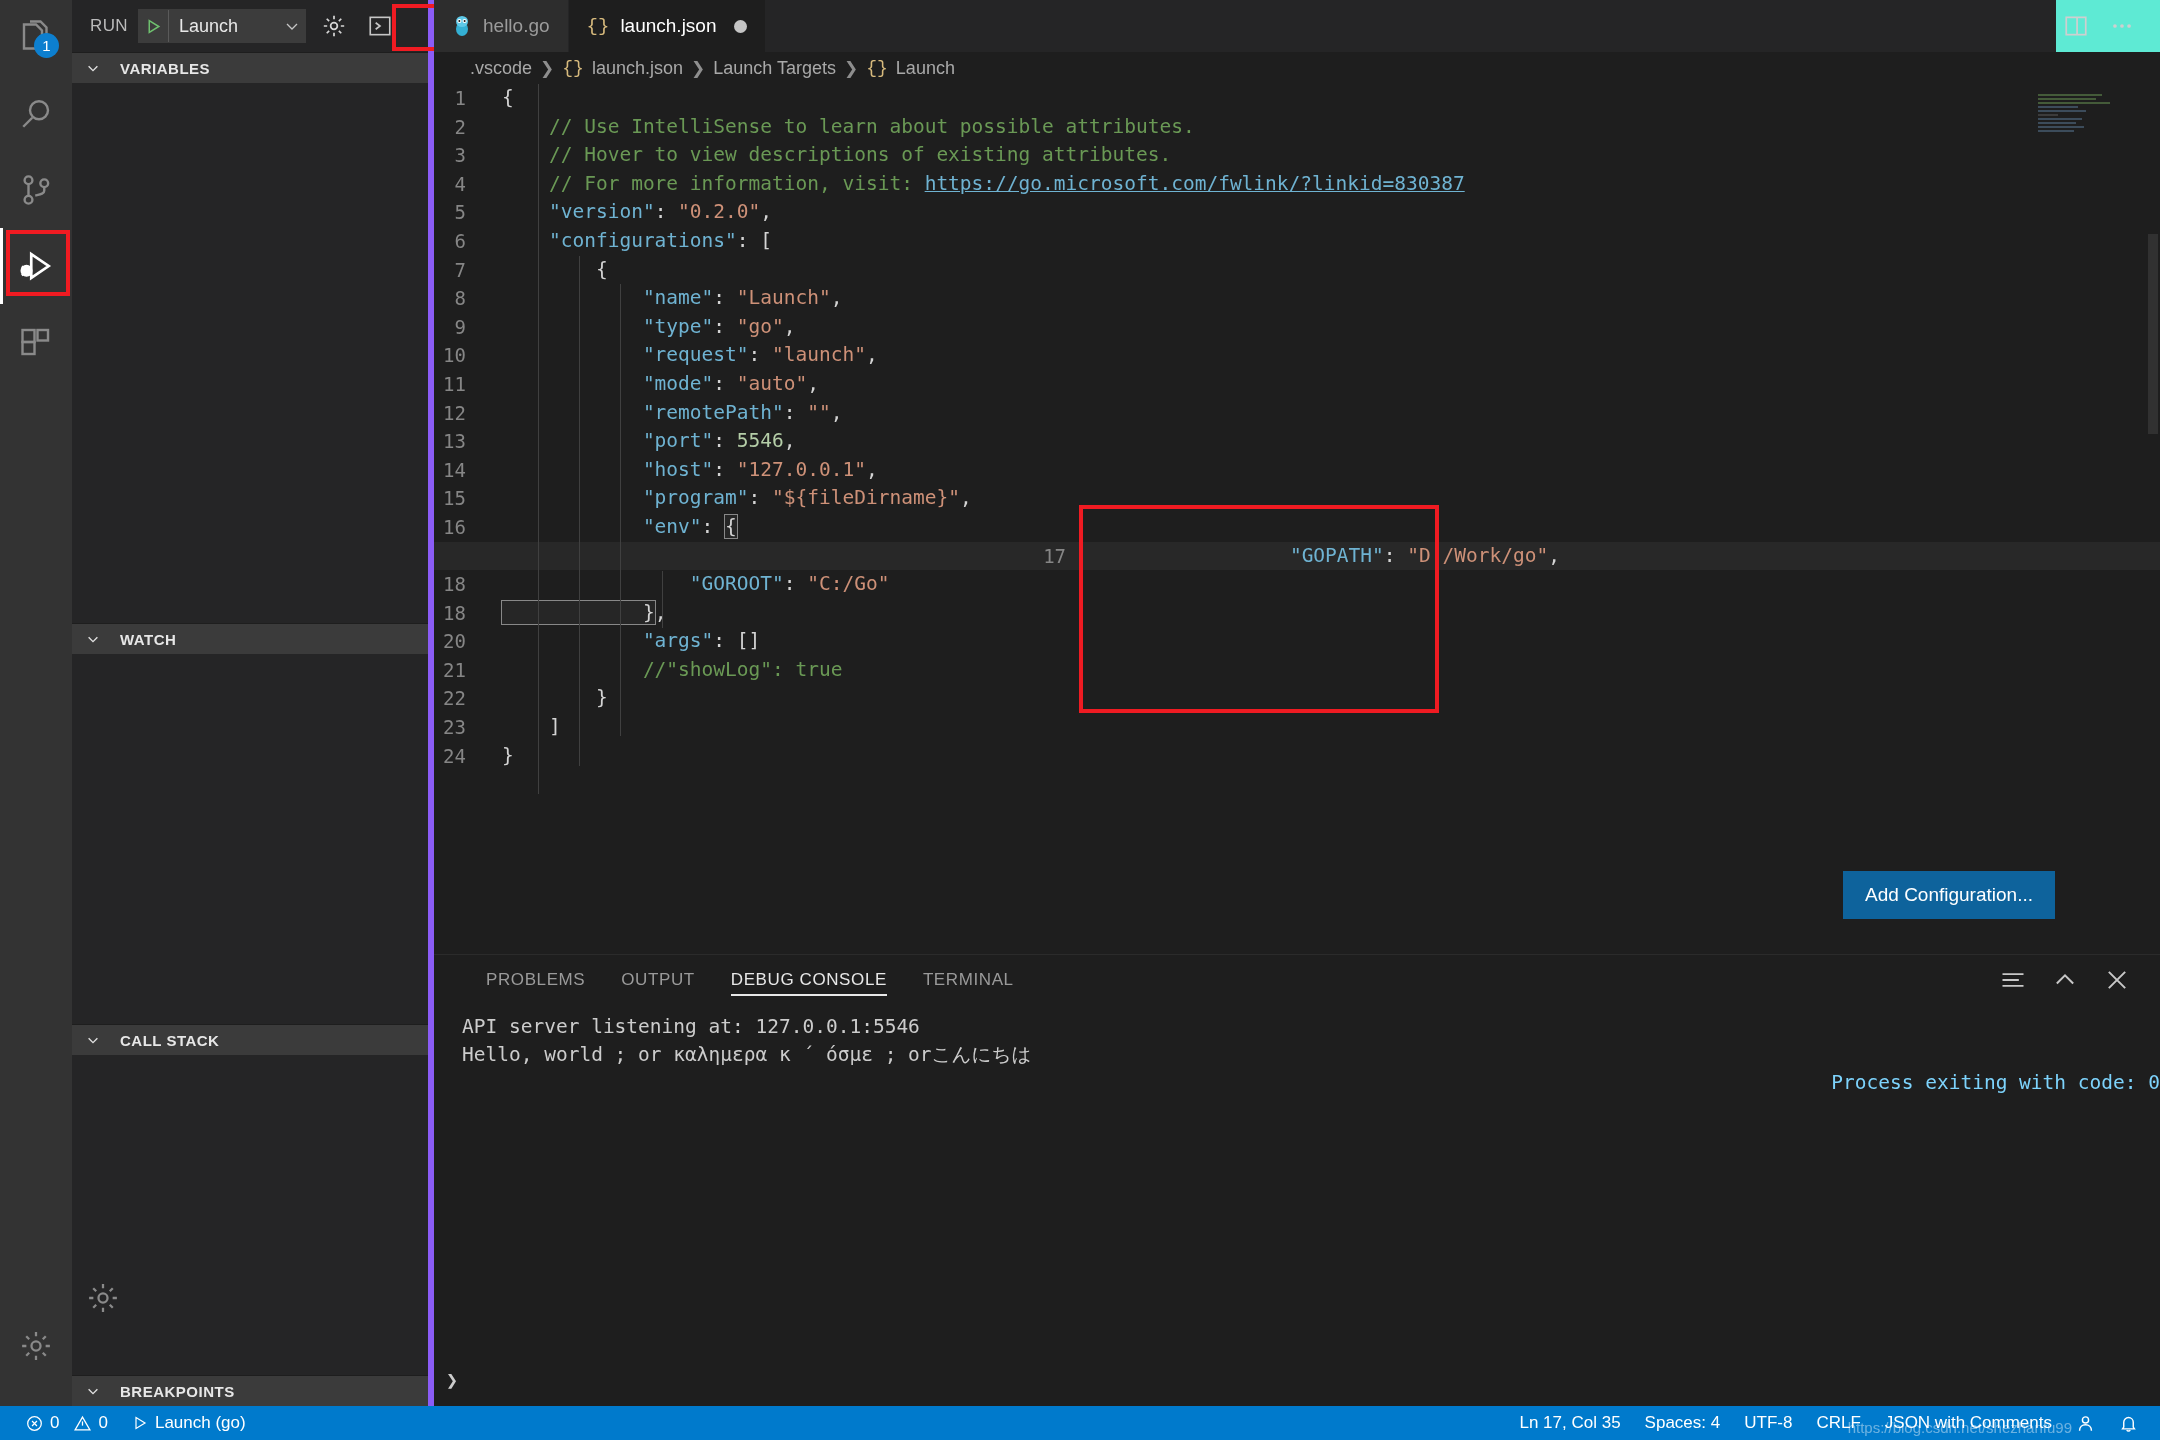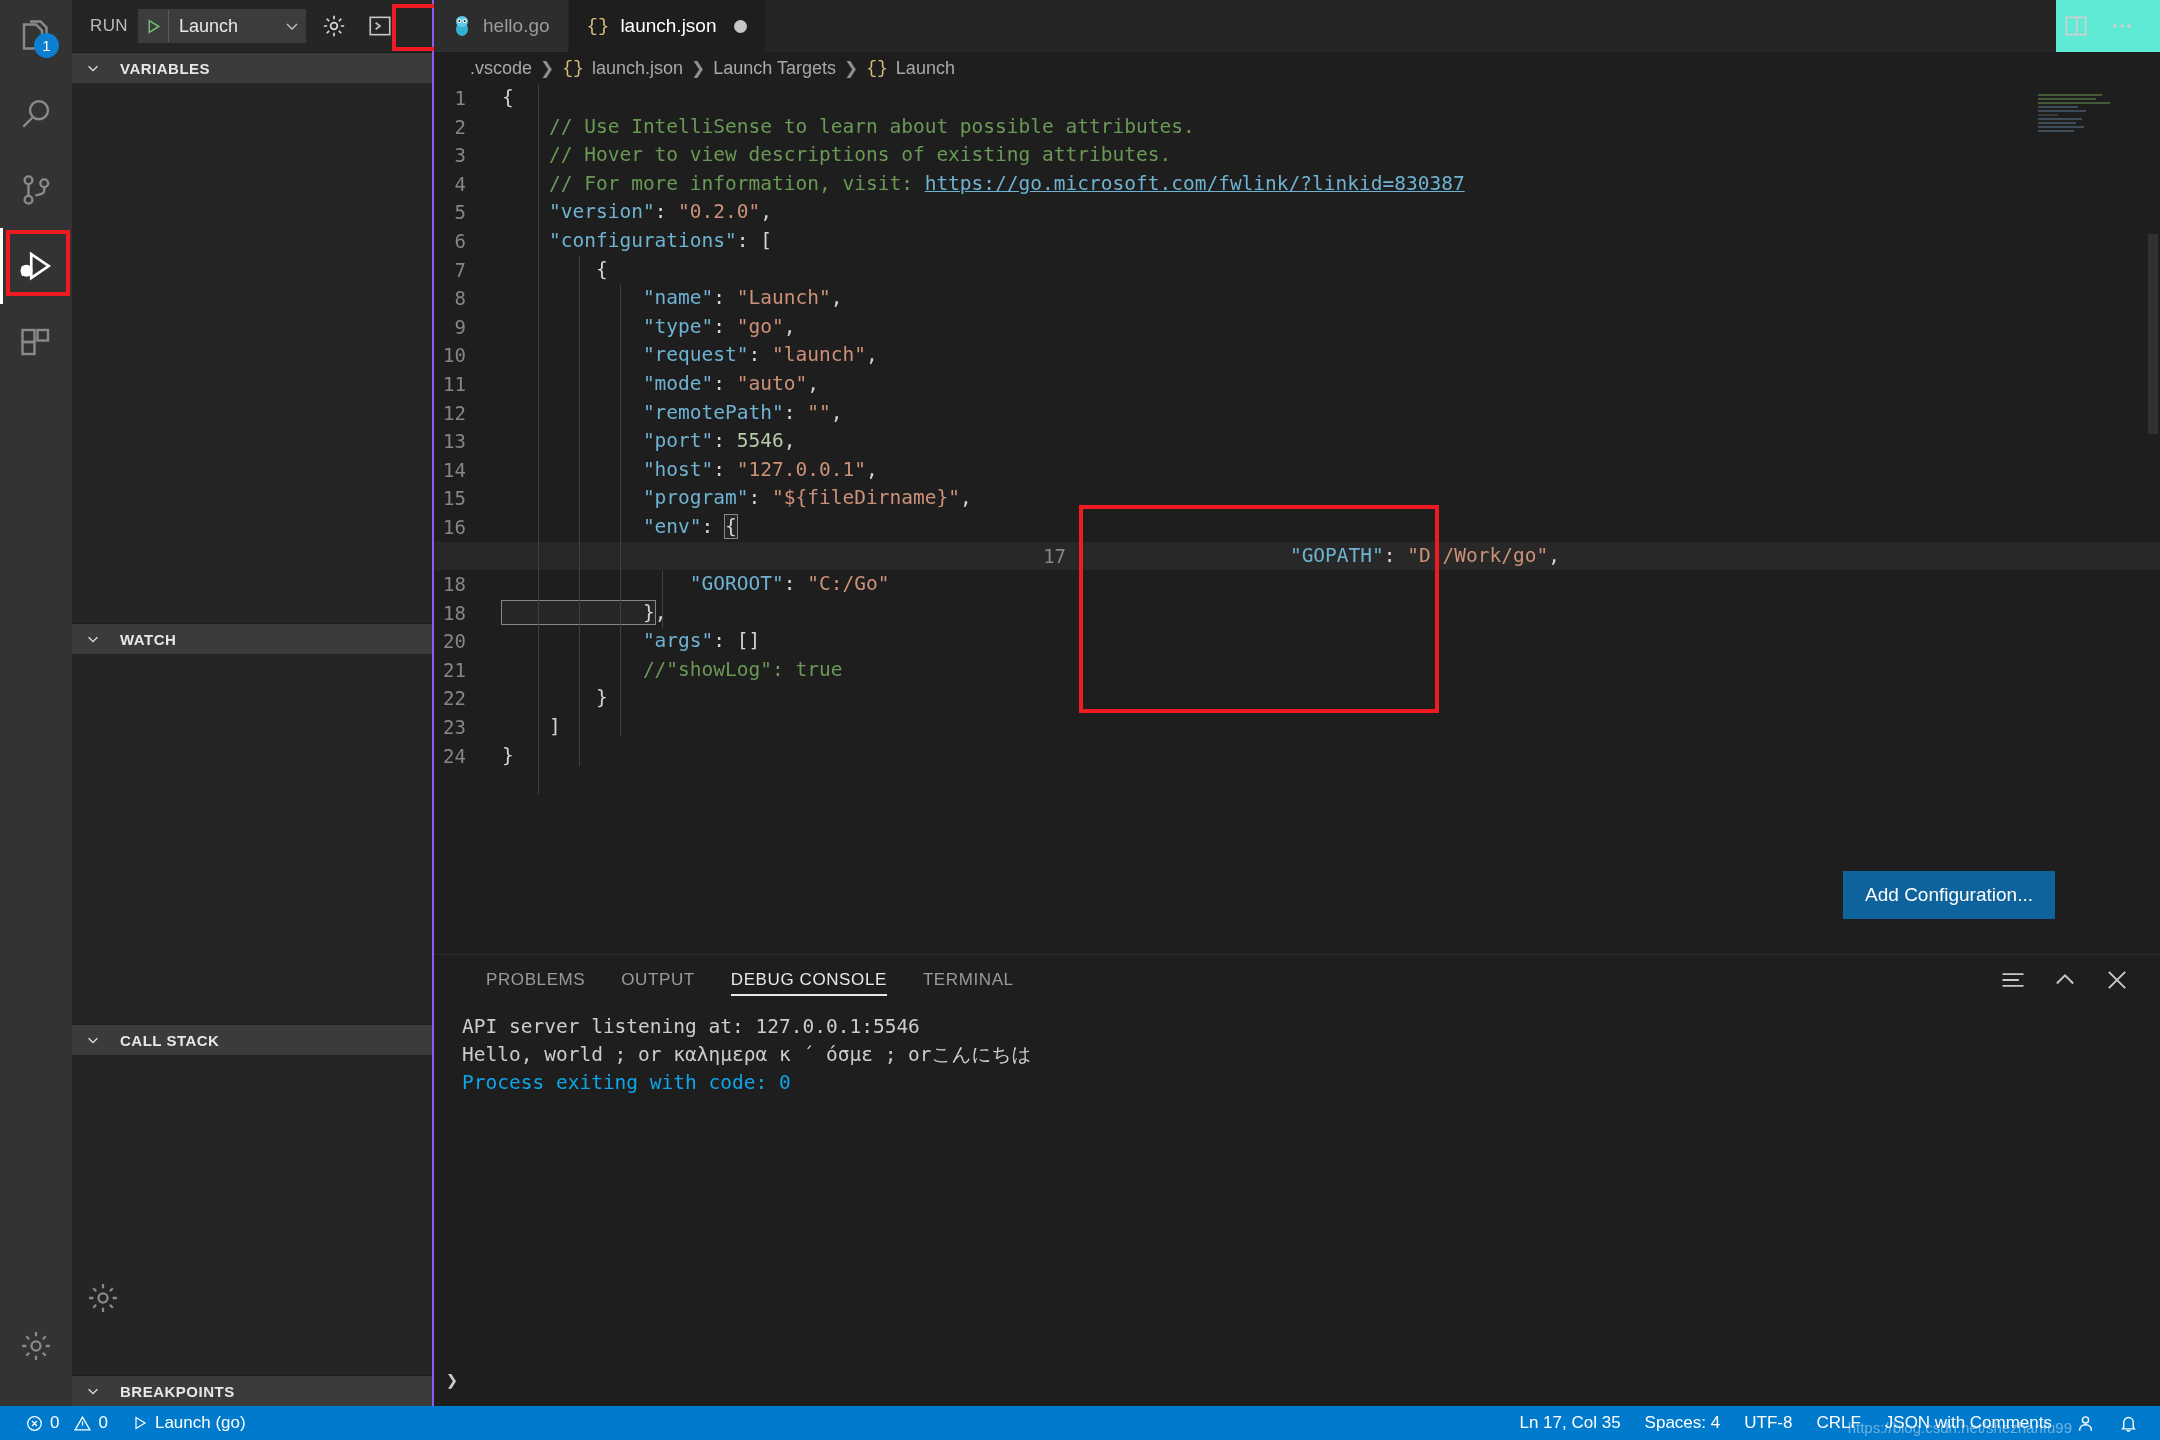--- a/index.html
+++ b/index.html
@@ -46,21 +46,21 @@
   .red-outline-act {
     position: absolute; left: 6px; top: 230px;
     width: 64px; height: 66px;
     border: 4px solid #f01b22; pointer-events: none;
   }
 
   
   .side-bar {
     width: 362px; background: #252526; flex-shrink: 0;
     display: flex; flex-direction: column;
-    border-right: 2px solid #8b5cf6;
+    border-right: 6px solid #8b5cf6;
   }
   .run-toolbar {
     height: 52px; display: flex; align-items: center;
     padding: 0 10px 0 18px; gap: 10px; position: relative;
     background: #252526;
   }
   .run-label {
     color: #bbbbbb; font-size: 17px; letter-spacing: .4px;
   }
   .run-select {
@@ -210,21 +210,21 @@
   }
   .panel-actions { margin-left: auto; display: flex; align-items: center; gap: 18px; padding-right: 26px; }
   .panel-act { width: 34px; height: 34px; display:flex; align-items:center; justify-content:center; }
   .console-body {
     flex: 1; padding: 8px 0 0 28px;
     font-family: "DejaVu Sans Mono", "Liberation Mono", monospace;
     font-size: 19.5px; line-height: 28px; color: #cccccc;
     position: relative;
   }
   .console-line { white-space: pre; }
-  .console-line.err { color: #0ea5e9; }
+  .console-line.err { color: #7dd3fc; text-align: right; }
   .console-caret {
     position: absolute; left: 12px; bottom: 12px; color: #cccccc;
     font-size: 20px; font-family: "DejaVu Sans Mono", monospace;
   }
 
   
   .status-bar {
     height: 34px; background: #007acc; color: #ffffff;
     display: flex; align-items: center; font-size: 17px;
     flex-shrink: 0; padding: 0 10px 0 14px;

